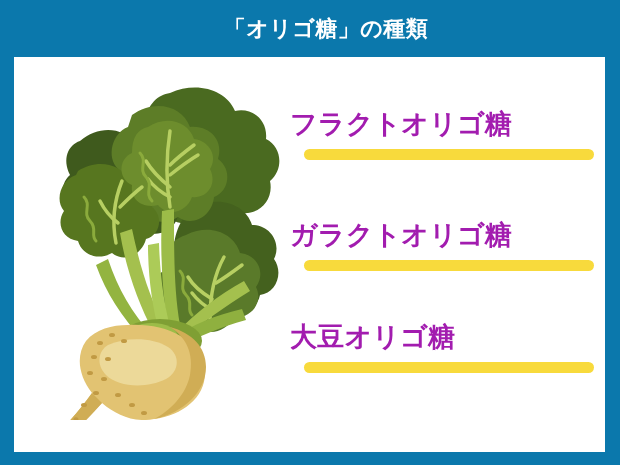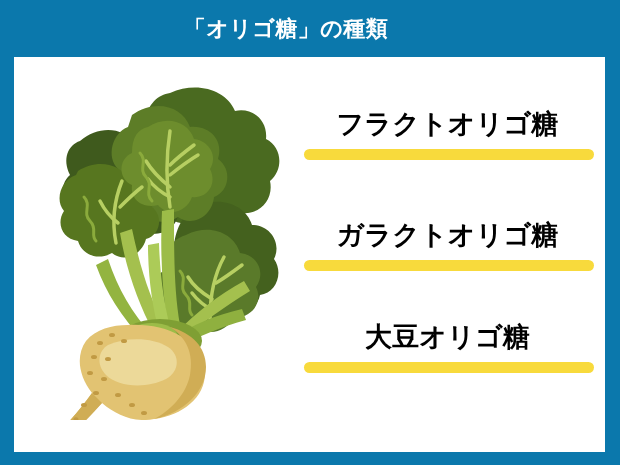--- a/index.html
+++ b/index.html
@@ -24,20 +24,21 @@
     left: 0;
     top: 14px;
     width: 572px;
     text-align: center;
     color: #ffffff;
     font-size: 22px;
     font-weight: bold;
     letter-spacing: 0.5px;
     line-height: 30px;
     white-space: nowrap;
+    padding-left: 40px;
   }
   #card {
     position: absolute;
     left: 14px;
     top: 57px;
     width: 591px;
     height: 395px;
     background: #ffffff;
   }
   #illustration {
@@ -57,22 +58,21 @@
   .item {
     position: absolute;
     left: 0;
     width: 315px;
   }
   .item-label {
     position: absolute;
     left: 0;
     top: 0;
     width: 315px;
-    text-align: center;
-    color: #000000;
+    color: #a21caf;
     font-size: 27px;
     font-weight: bold;
     line-height: 34px;
     white-space: nowrap;
     letter-spacing: 0.2px;
   }
   .item-bar {
     position: absolute;
     left: 14px;
     top: 42px;

